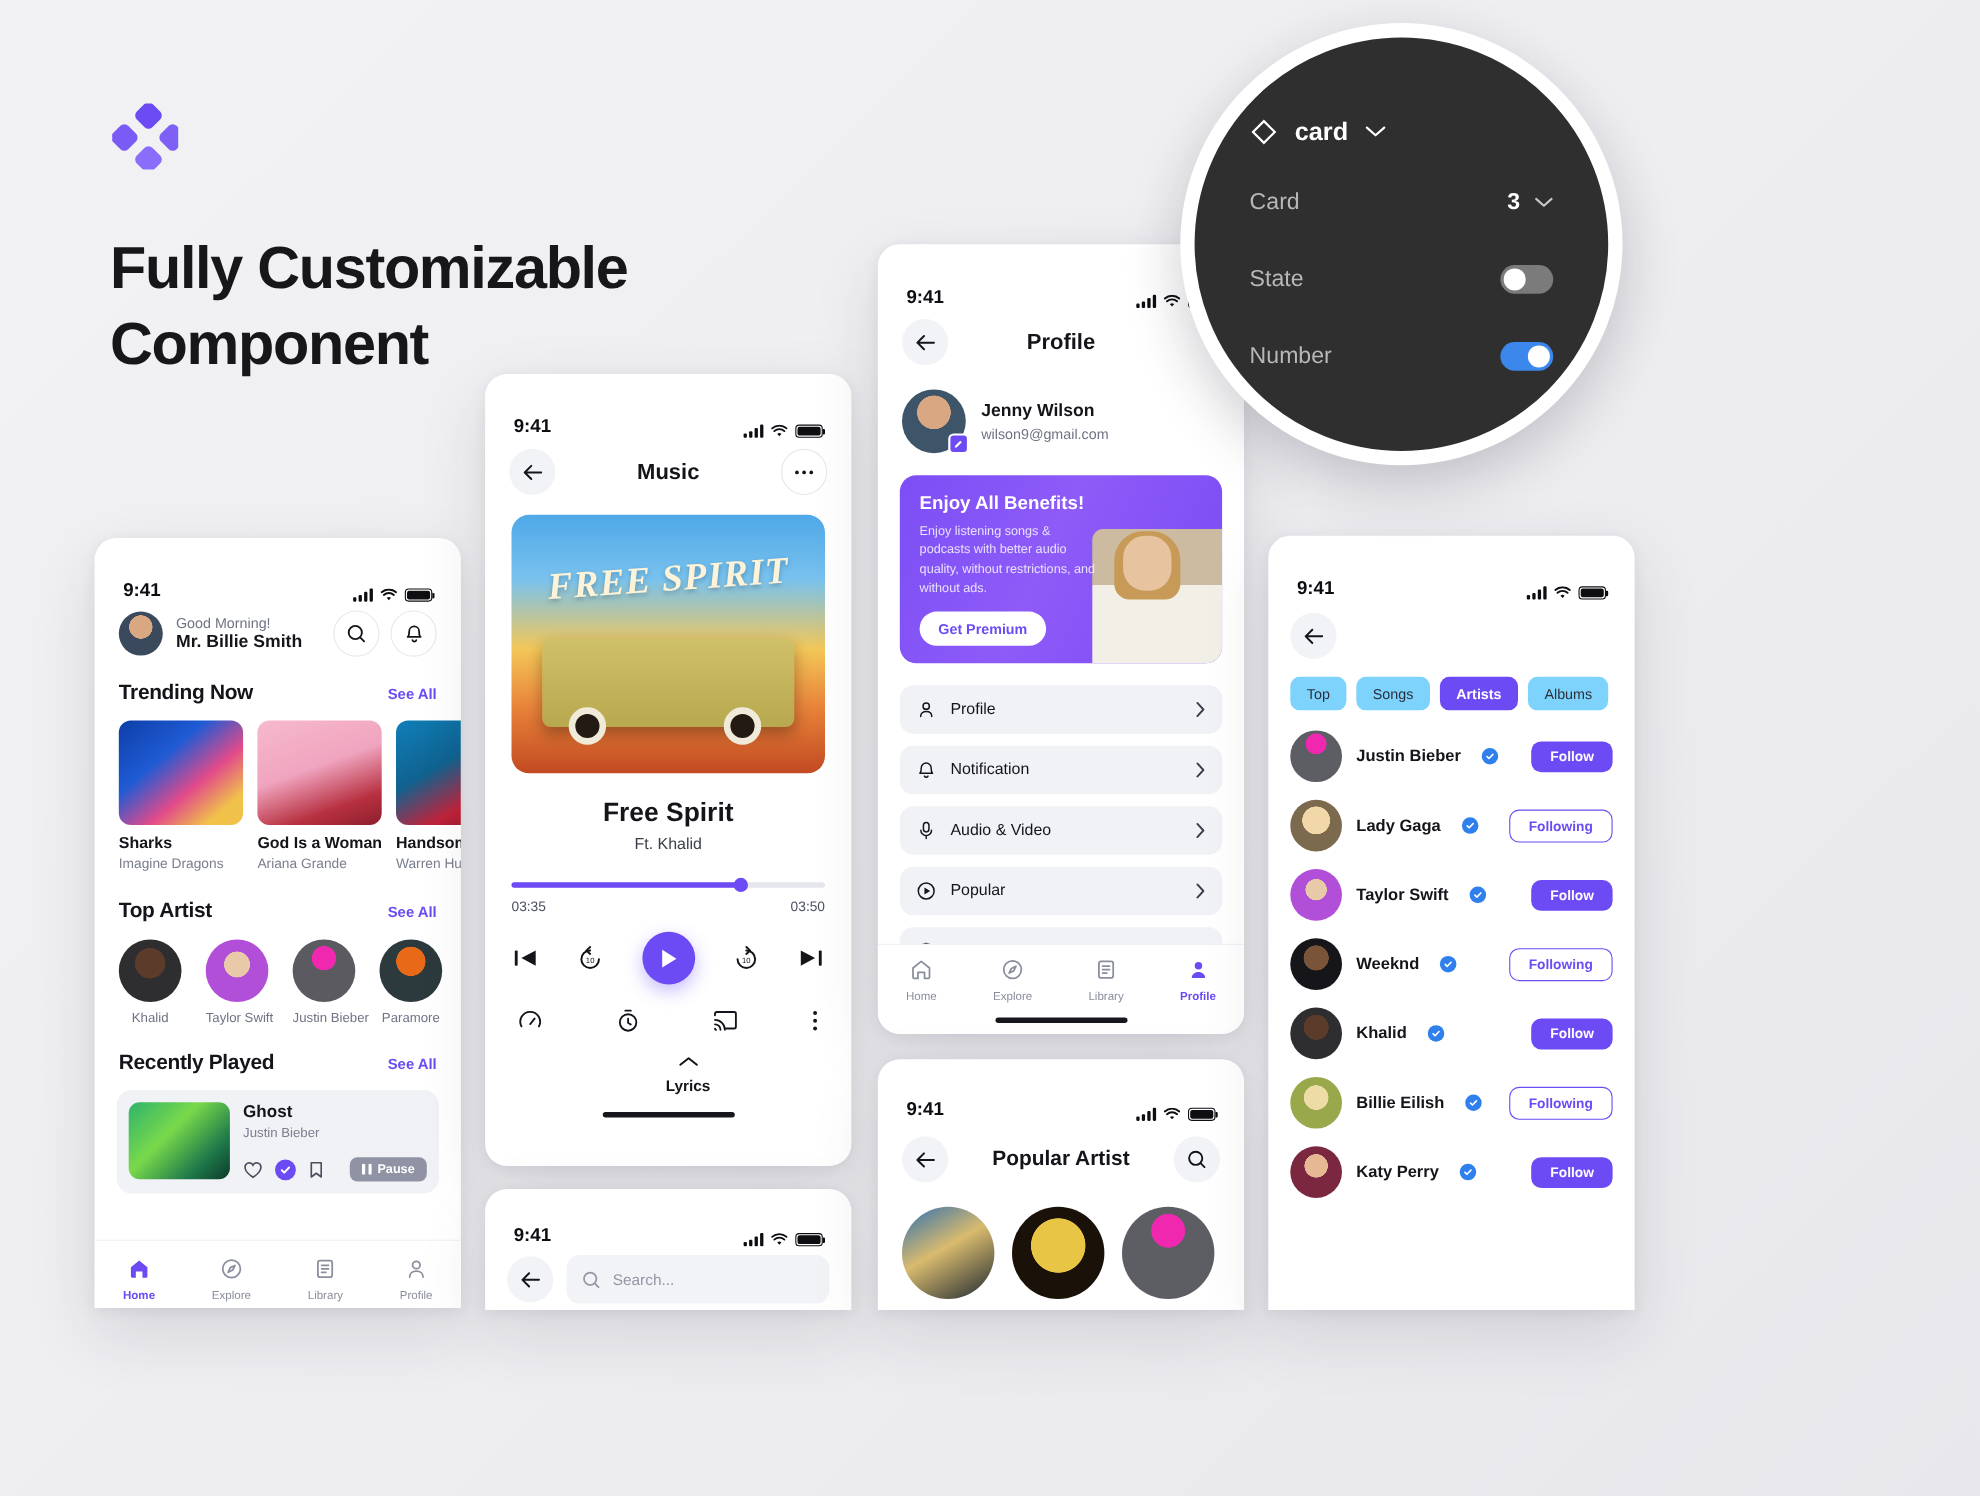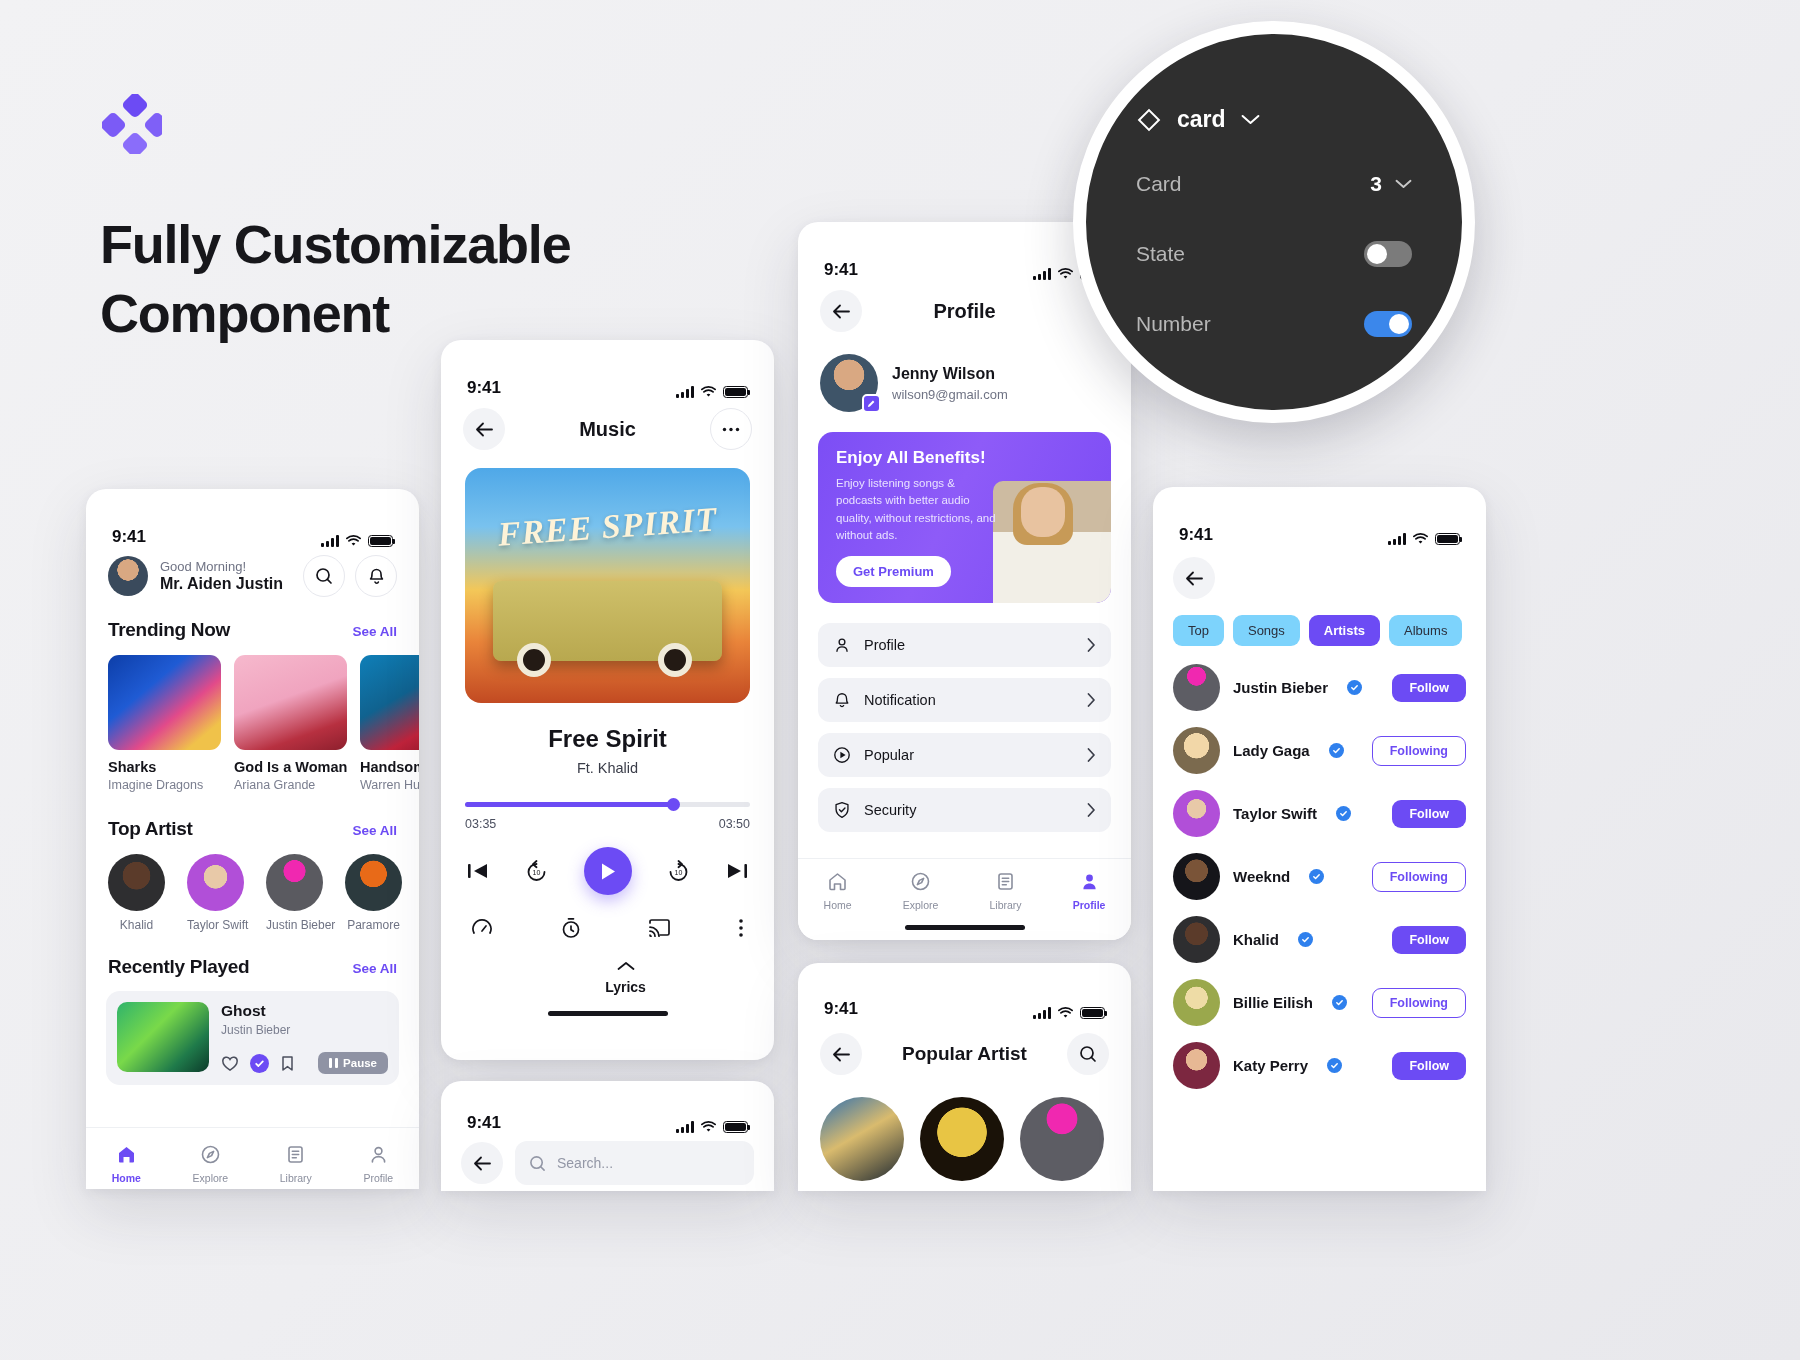--- a/index.html
+++ b/index.html
@@ -201,21 +201,21 @@
           <path d="M.9 3.4a9.9 9.9 0 0 1 13.2 0" stroke="#0d0d12" stroke-width="1.7" fill="none" stroke-linecap="round"></path>
         </svg>
         <span class="batt"></span>
       </span>
     </div>
 
     <div class="greet-row" style="margin-top:8px">
       <div class="avatar" style="background:radial-gradient(circle at 50% 35%, #d9a882 0 32%, #3a4a5c 33% 100%);"></div>
       <div>
         <div class="greet-sm">Good Morning!</div>
-        <div class="greet-lg">Mr. Aiden Justin</div>
+        <div class="greet-lg">Mr. Billie Smith</div>
       </div>
       <div style="margin-left:auto;display:flex;gap:10px">
         <div class="circ-btn" style="background:#fff;border:1.4px solid #e7e8ee">
           <svg width="18" height="18" viewBox="0 0 18 18">
               <circle cx="8" cy="8" r="6" stroke="#14141a" stroke-width="1.7" fill="none"></circle>
               <path d="M12.4 12.4 16 16" stroke="#14141a" stroke-width="1.7" stroke-linecap="round"></path>
             </svg>
         </div>
         <div class="circ-btn" style="background:#fff;border:1.4px solid #e7e8ee">
           <svg width="17" height="18" viewBox="0 0 17 18">
@@ -547,20 +547,30 @@
             <path d="M5 8a5 5 0 0 1 10 0c0 4 1.4 5.4 1.4 5.4H3.6S5 12 5 8z" stroke="#14141a" stroke-width="1.5" fill="none" stroke-linejoin="round"></path>
             <path d="M8.2 16.2a2 2 0 0 0 3.6 0" stroke="#14141a" stroke-width="1.5" fill="none" stroke-linecap="round"></path>
           </svg>
         <span class="menu-lb">Notification</span>
         <svg width="9" height="14" viewBox="0 0 9 14">
             <path d="M1.5 1 7 7l-5.5 6" stroke="#3a3d49" stroke-width="1.7" fill="none" stroke-linecap="round" stroke-linejoin="round"></path>
           </svg>
       </div>
       <div class="menu-item">
         <svg width="18" height="18" viewBox="0 0 20 20">
+            <rect x="7.2" y="2" width="5.6" height="9.4" rx="2.8" fill="none" stroke="#14141a" stroke-width="1.5"></rect>
+            <path d="M4.6 9.8a5.4 5.4 0 0 0 10.8 0M10 15.2V18" stroke="#14141a" stroke-width="1.5" fill="none" stroke-linecap="round"></path>
+          </svg>
+        <span class="menu-lb">Audio &amp; Video</span>
+        <svg width="9" height="14" viewBox="0 0 9 14">
+            <path d="M1.5 1 7 7l-5.5 6" stroke="#3a3d49" stroke-width="1.7" fill="none" stroke-linecap="round" stroke-linejoin="round"></path>
+          </svg>
+      </div>
+      <div class="menu-item">
+        <svg width="18" height="18" viewBox="0 0 20 20">
             <circle cx="10" cy="10" r="8" fill="none" stroke="#14141a" stroke-width="1.5"></circle>
             <path d="M8.2 6.4v7.2L14 10z" fill="#14141a"></path>
           </svg>
         <span class="menu-lb">Popular</span>
         <svg width="9" height="14" viewBox="0 0 9 14">
             <path d="M1.5 1 7 7l-5.5 6" stroke="#3a3d49" stroke-width="1.7" fill="none" stroke-linecap="round" stroke-linejoin="round"></path>
           </svg>
       </div>
       <div class="menu-item">
         <svg width="18" height="18" viewBox="0 0 20 20">

